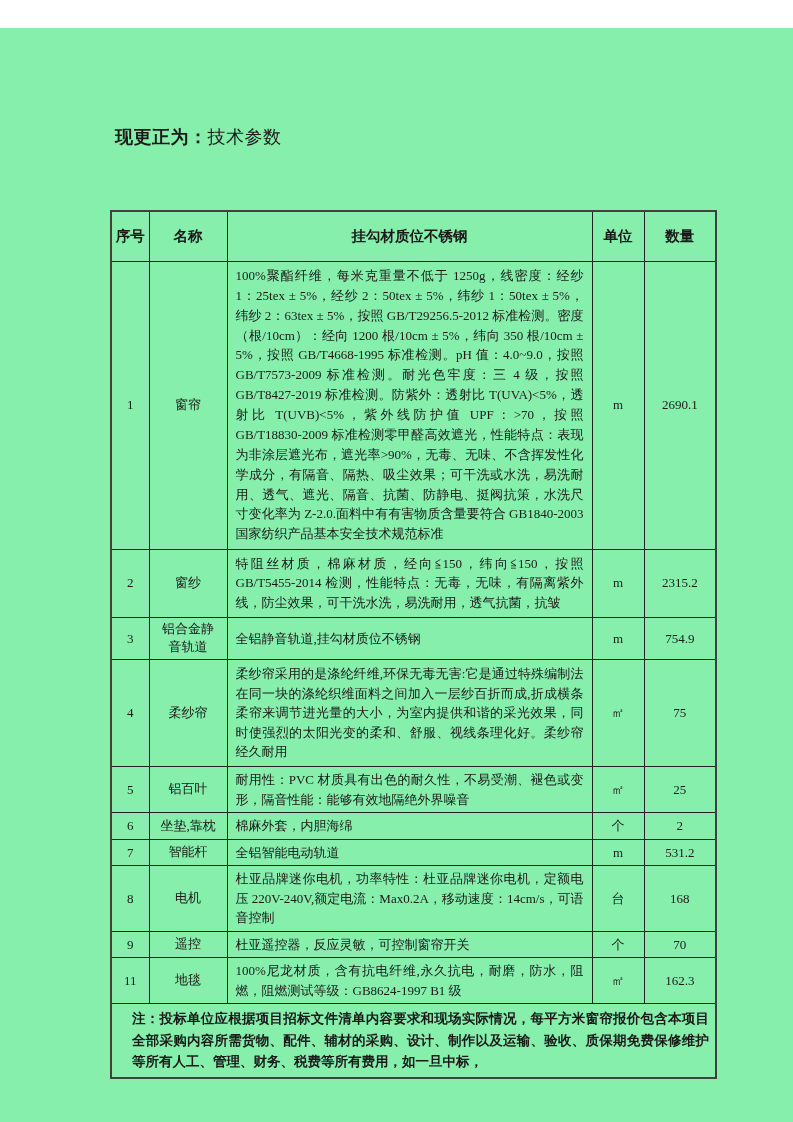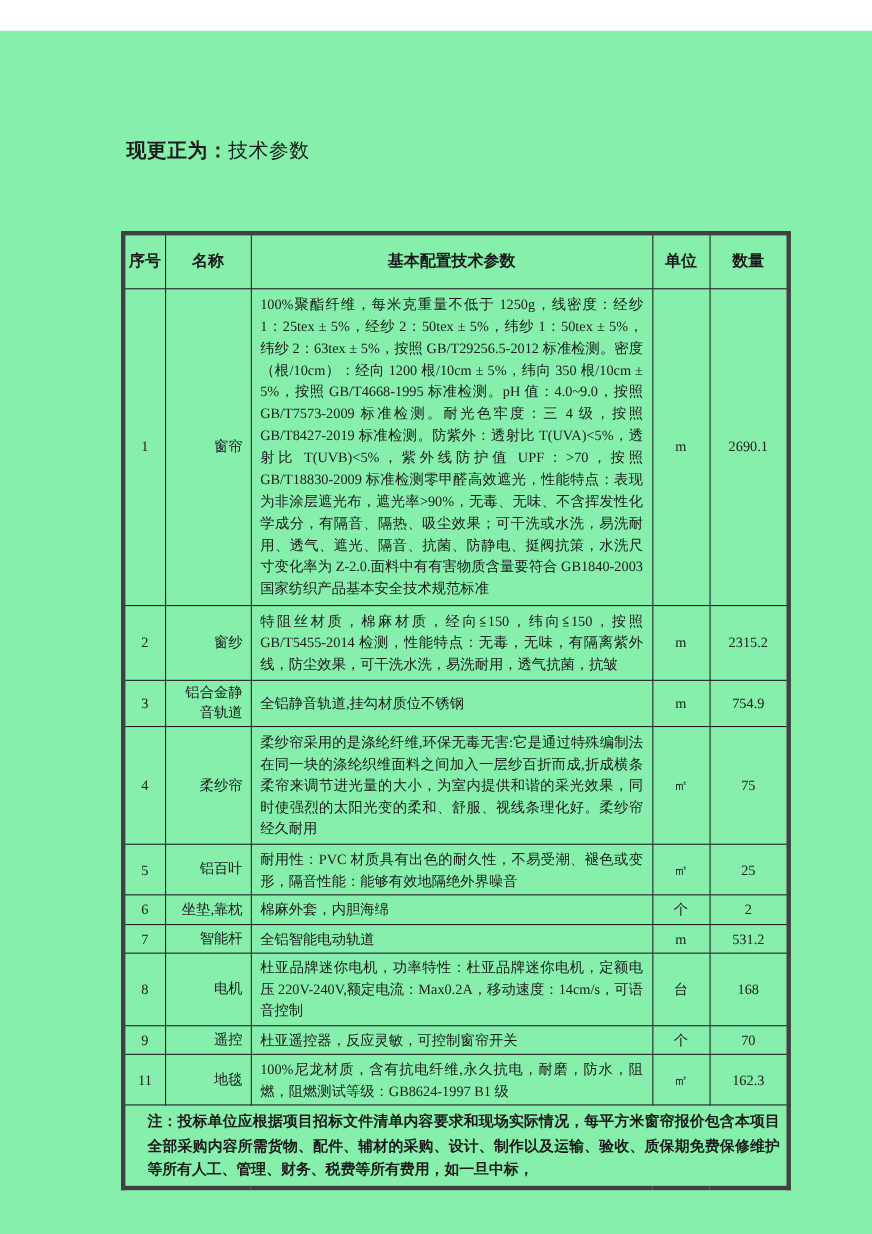--- a/index.html
+++ b/index.html
@@ -27,21 +27,21 @@
   .doc-title .t-bold { font-weight: bold; }
   .doc-title .t-reg  { font-weight: normal; }
 
   table.spec {
     position: absolute;
     left: 110px;
     top: 182px;
     width: 605px;
     border-collapse: collapse;
     table-layout: fixed;
-    border: 4px solid #404040;
+    border: 2px solid #404040;
   }
   col.c-no   { width: 38px; }
   col.c-name { width: 78px; }
   col.c-spec { width: 365px; }
   col.c-unit { width: 52px; }
   col.c-qty  { width: 72px; }
 
   th, td {
     border: 1.4px solid #222;
     vertical-align: middle;
@@ -55,21 +55,21 @@
     padding: 3px 2px;
     line-height: 1.4;
   }
   thead tr { height: 50px; }
 
   td.cell-no, td.cell-unit, td.cell-qty {
     text-align: center;
     padding: 2px 2px;
   }
   td.cell-name {
-    text-align: right;
+    text-align: center;
     padding: 2px 7px;
     line-height: 1.45;
   }
   td.cell-spec {
     text-align: left;
     padding: 3px 8px;
     line-height: 1.5;
     text-align: justify;
   }
 
@@ -110,21 +110,21 @@
       <col class="c-no">
         <col class="c-name">
         <col class="c-spec">
         <col class="c-unit">
         <col class="c-qty">
     </colgroup>
     <thead>
       <tr>
         <th>序号</th>
         <th>名称</th>
-        <th>基本配置技术参数</th>
+        <th>挂勾材质位不锈钢</th>
         <th>单位</th>
         <th>数量</th>
       </tr>
     </thead>
     <tbody>
   <tr>
     <td class="cell-no">1</td>
     <td class="cell-name">窗帘</td>
     <td class="cell-spec">100%聚酯纤维，每米克重量不低于 1250g，线密度：经纱 1：25tex ± 5%，经纱 2：50tex ± 5%，纬纱 1：50tex ± 5%，纬纱 2：63tex ± 5%，按照 GB/T29256.5-2012 标准检测。密度（根/10cm）：经向 1200 根/10cm ± 5%，纬向 350 根/10cm ± 5%，按照 GB/T4668-1995 标准检测。pH 值：4.0~9.0，按照 GB/T7573-2009 标准检测。耐光色牢度：三 4 级，按照 GB/T8427-2019 标准检测。防紫外：透射比 T(UVA)&lt;5%，透射比 T(UVB)&lt;5%，紫外线防护值 UPF：&gt;70，按照 GB/T18830-2009 标准检测零甲醛高效遮光，性能特点：表现为非涂层遮光布，遮光率&gt;90%，无毒、无味、不含挥发性化学成分，有隔音、隔热、吸尘效果；可干洗或水洗，易洗耐用、透气、遮光、隔音、抗菌、防静电、挺阀抗策，水洗尺寸变化率为 Z-2.0.面料中有有害物质含量要符合 GB1840-2003 国家纺织产品基本安全技术规范标准</td>
     <td class="cell-unit">m</td>

